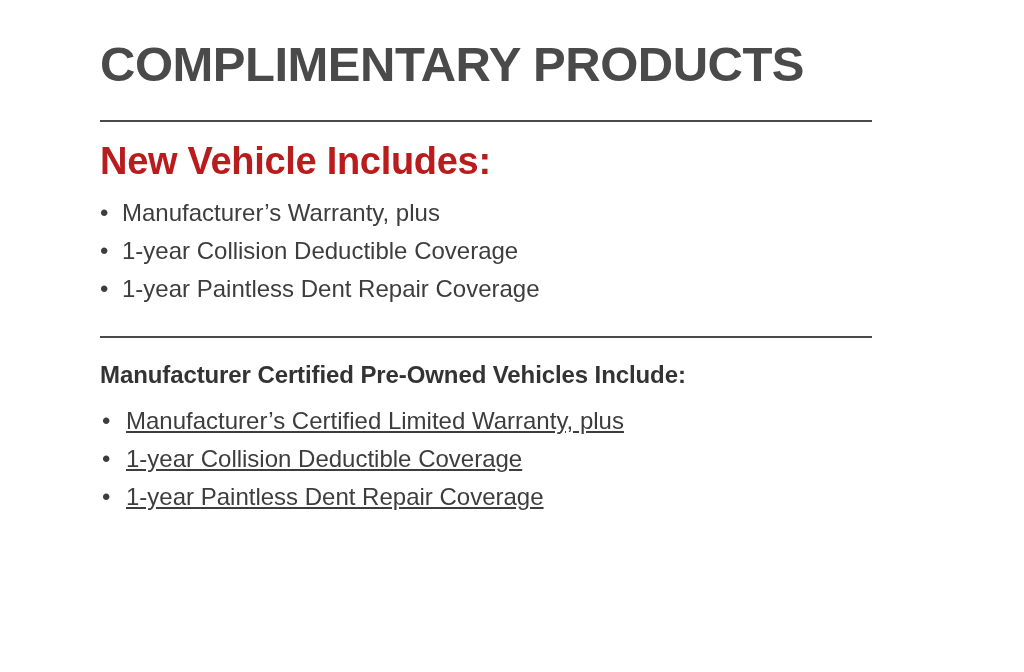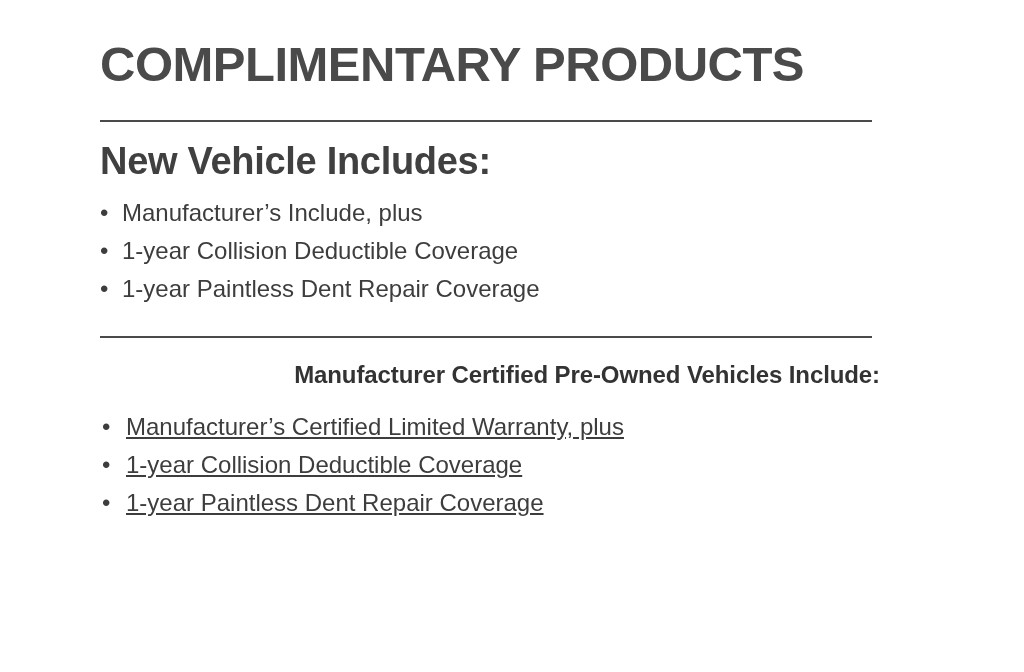--- a/index.html
+++ b/index.html
@@ -43,32 +43,31 @@
   .rule-top {
     margin-top: 26px;
   }
   .rule-mid {
     margin-top: 28px;
   }
   .section-title-lg {
     font-weight: bold;
     font-size: 38px;
     line-height: 46px;
-    color: #404040;
+    color: #b91c1c;
     margin: 16px 0 10px 0;
     letter-spacing: -0.3px;
   }
   .section-title-sm {
     font-weight: bold;
     font-size: 24px;
     line-height: 30px;
     color: #333333;
-    margin: 22px 0 18px 0;
+    margin: 22px 0 12px 0;
     letter-spacing: -0.1px;
-    text-align: right;
   }
   ul.bullets {
     list-style: none;
     margin: 0;
     padding: 0;
   }
   ul.bullets li {
     font-size: 24px;
     line-height: 38px;
     color: #3d3d3d;
@@ -98,21 +97,21 @@
 
   <h1 class="headline">
     <span class="line">COMPLIMENTARY PRODUCTS</span>
   </h1>
 
   <hr class="rule rule-top">
 
   <h2 class="section-title-lg">New Vehicle Includes:</h2>
 
   <ul class="bullets">
-    <li>Manufacturer’s Include, plus</li>
+    <li>Manufacturer’s Warranty, plus</li>
     <li>1-year Collision Deductible Coverage</li>
     <li>1-year Paintless Dent Repair Coverage</li>
   </ul>
 
   <hr class="rule rule-mid">
 
   <h2 class="section-title-sm">Manufacturer Certified Pre-Owned Vehicles Include:</h2>
 
   <ul class="bullets indent">
     <li>Manufacturer’s Certified Limited Warranty, plus</li>

